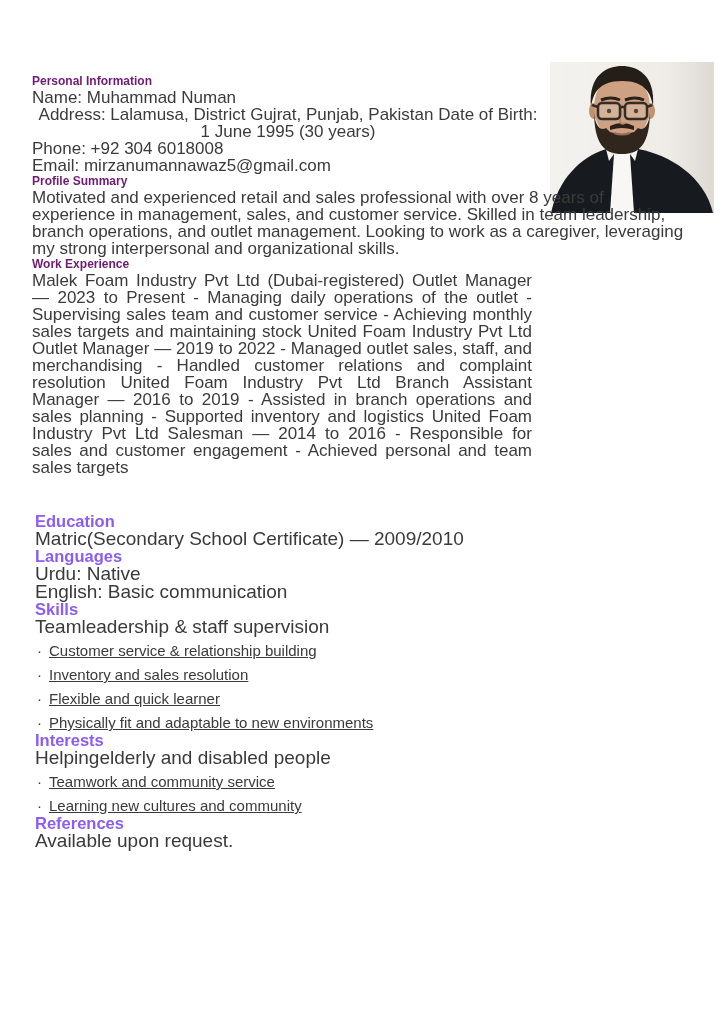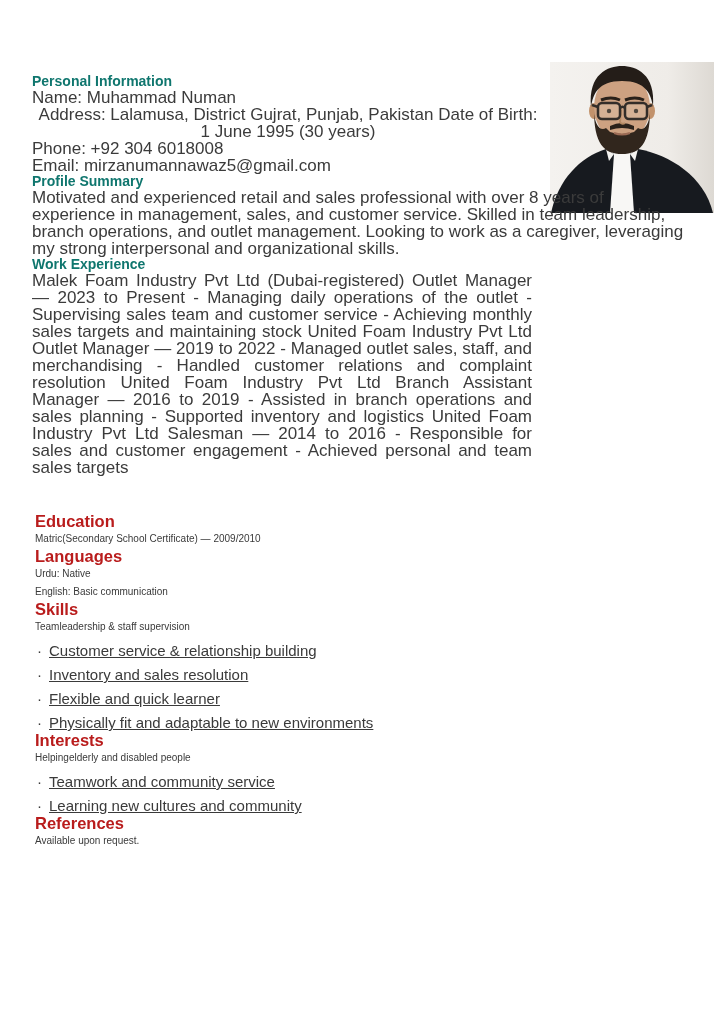--- a/index.html
+++ b/index.html
@@ -15,40 +15,40 @@
   
   .photo {
     position:absolute; left:550px; top:62px;
     width:164px; height:151px;
   }
   .photo svg { display:block; width:100%; height:100%; }
 
   
   .top { position:absolute; left:32px; top:74px; width:662px; }
   .top h2 {
-    margin:0; font-size:14px; line-height:15px;
-    font-weight:bold; color:#0f766e;
+    margin:0; font-size:12px; line-height:15px;
+    font-weight:bold; color:#701a75;
   }
   .top p { margin:0; font-size:17px; line-height:17px; }
   .pi-name  { margin-top:10px; }
   .pi-addr  { margin-top:2px; max-width:512px; line-height:16.5px;text-align:center; }
   .pi-phone { margin-top:5px; }
   .pi-email { margin-top:5px; }
   .h-profile { margin-top:3px; }
   .summary { max-width:652px; }
   .h-work { margin-top:20px; }
   .workexp { margin-top:2px; width:500px; text-align:justify; }
 
   
   .bottom { position:absolute; left:35px; top:513px; width:662px; font-size:15px; color:#3a3a3a; }
   .bottom h3 {
     margin:0; font-size:16.5px; line-height:17px;
-    font-weight:bold; color:#b91c1c;
+    font-weight:bold; color:#8b5cf6;
   }
-  .bottom p { margin:0; font-size:10px; line-height:18px; }
+  .bottom p { margin:0; font-size:19px; line-height:18px; }
   .edu-text   { margin-top:11px; }
   .h-lang     { margin-top:31px; }
   .lang-1     { margin-top:5px; }
   .lang-2     { margin-top:6px; }
   .h-skills   { margin-top:13px; }
   .lead-item  { margin-top:8px; }
   .bottom ul  { list-style:none; margin:6px 0 0 0; padding:0; }
   .bottom li  {
     position:relative; padding-left:14px;
     font-size:15px; line-height:18px; margin-bottom:6px;text-decoration:underline;

